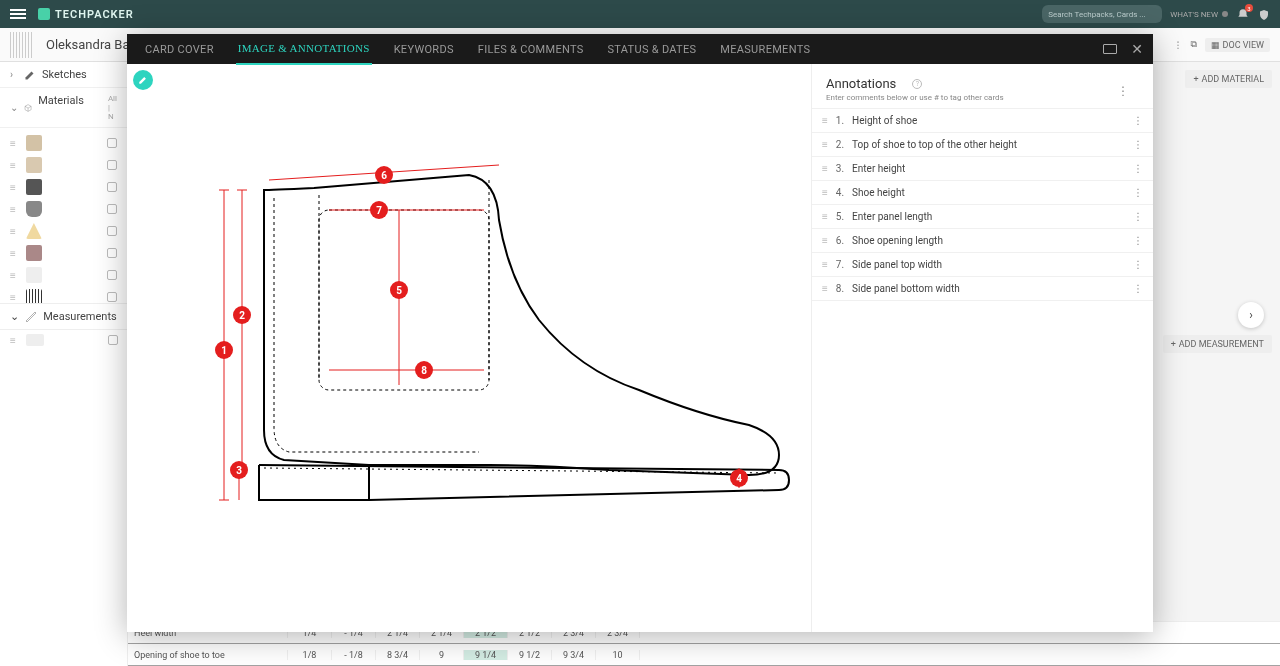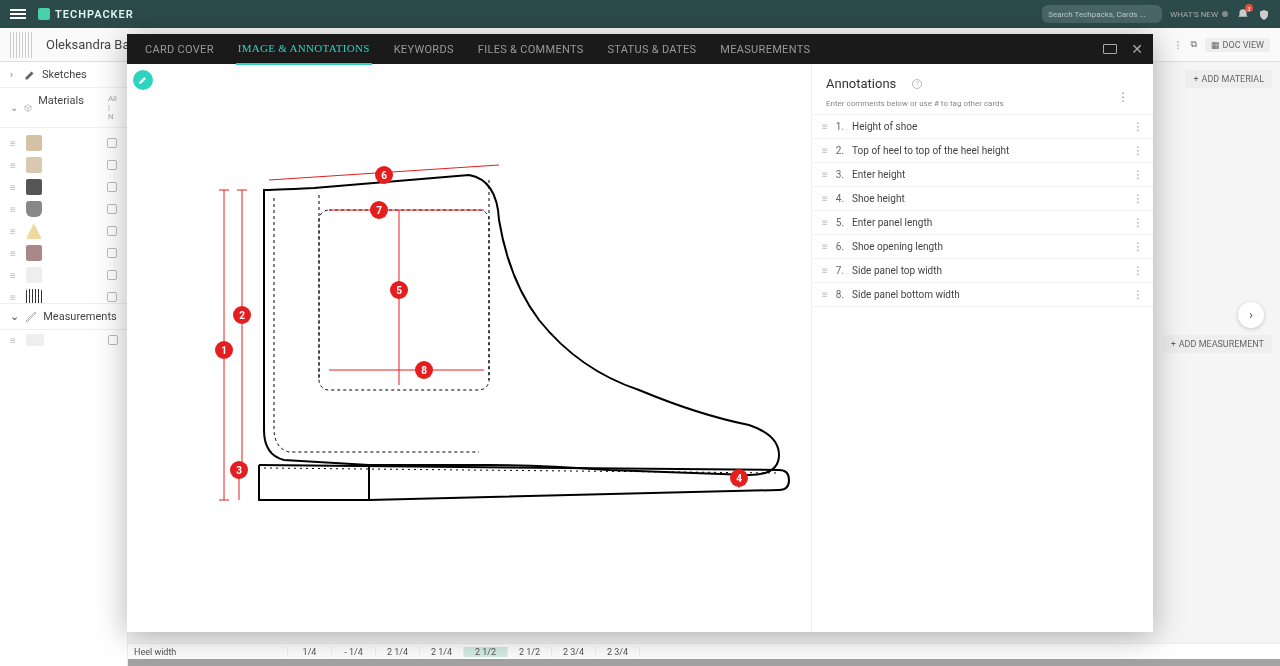--- a/index.html
+++ b/index.html
@@ -64,36 +64,36 @@
 .canvas-wrap { width: 684px; padding: 6px; position: relative;}
 .canvas { width: 100%; height: 540px; background: #fff; position: relative;}
 .edit-btn { position: absolute; top: 6px; left: 6px; width: 20px; height: 20px; background: #2dd4bf; border-radius: 50%; display:flex; align-items:center; justify-content:center; color:#fff; font-size:10px; cursor:pointer; z-index:5;}
 .canvas svg { width: 100%; height: 100%; }
 
 
 .anno-panel { flex: 1; border-left: 1px solid #eee; padding: 8px 0; }
 .anno-header { padding: 4px 14px 6px; }
 .anno-title { font-size: 13px; color: #333; display:flex; align-items:center; gap:16px;}
 .anno-help { width:10px; height:10px; border:1px solid #bbb; border-radius:50%; font-size:7px; color:#bbb; display:inline-flex; align-items:center; justify-content:center;}
-.anno-sub { font-size: 8px; color: #888; margin-top: 8px;}
+.anno-sub { font-size: 8px; color: #888; margin-top: 2px;}
 .anno-header-more { float: right; color: #888; font-size:12px; cursor:pointer; margin-top:-18px; margin-right:10px;}
 .anno-item { display: flex; align-items: center; padding: 6px 10px; border-top: 1px solid #f0f0f0; font-size: 10px; color: #444; gap: 8px;}
 .anno-item:last-child { border-bottom: 1px solid #f0f0f0;}
 .anno-drag { color: #bbb; font-size: 10px;}
 .anno-num { color: #666;}
 .anno-more { margin-left: auto; color: #888; cursor:pointer;}
 
 
 .add-mat-btn { position: absolute; right: 8px; top: 70px; font-size: 9px; color: #666; background: #eee; padding: 4px 8px; border-radius: 2px; display:flex; align-items:center; gap:3px; cursor:pointer;}
 .add-meas-btn { position: absolute; right: 8px; top: 335px; font-size: 9px; color: #666; background: #eee; padding: 4px 8px; border-radius: 2px; display:flex; align-items:center; gap:3px; cursor:pointer;}
 .nav-arrow { position: absolute; right: 16px; top: 302px; width: 26px; height: 26px; background:#fff; border-radius:50%; box-shadow:0 1px 4px rgba(0,0,0,0.2); display:flex; align-items:center; justify-content:center; color:#444; cursor:pointer; font-size:12px;}
 
 
 .bottom-table { position:absolute; bottom:0; left:128px; right:0; font-size:9px; color:#555; background:#fff; border-top:1px solid #eee;}
-.bottom-table .row { display:flex; border-bottom:7px solid #a3a3a3; height:22px; align-items:center;}
+.bottom-table .row { display:flex; border-bottom:1px solid #a3a3a3; height:22px; align-items:center;}
 .bottom-table .cell { padding:0 6px; border-right:1px solid #f0f0f0; text-align:center; width:44px;}
 .bottom-table .label { width:160px; text-align:left; padding-left:6px; border-right:1px solid #f0f0f0;}
 .bottom-table .cell.hl { background:#d4ede4;}
 
 
 .meas-section { position:absolute; top: 303px; left:0; width:128px; padding:6px 10px; font-size:11px; color:#444; border-top:1px solid #eee; border-bottom:1px solid #eee; background:#fff; display:flex; align-items:center; gap:6px;}
 .meas-row { position:absolute; top:330px; left:0; width:128px; display:flex; align-items:center; padding:4px 10px; gap:10px;}
 .meas-row .thumb { width:18px; height:12px; background:#eee; border-radius:2px;}
 
 
@@ -245,20 +245,31 @@
   <div class="row">
     <div class="label">Heel width</div>
     <div class="cell">1/4</div>
     <div class="cell">- 1/4</div>
     <div class="cell">2 1/4</div>
     <div class="cell">2 1/4</div>
     <div class="cell hl">2 1/2</div>
     <div class="cell">2 1/2</div>
     <div class="cell">2 3/4</div>
     <div class="cell">2 3/4</div>
+  </div>
+  <div class="row">
+    <div class="label">Opening of shoe to toe</div>
+    <div class="cell">1/8</div>
+    <div class="cell">- 1/8</div>
+    <div class="cell">8 3/4</div>
+    <div class="cell">9</div>
+    <div class="cell hl">9 1/4</div>
+    <div class="cell">9 1/2</div>
+    <div class="cell">9 3/4</div>
+    <div class="cell">10</div>
   </div>
 </div>
 
 <div class="modal-backdrop">
   <div class="modal">
     <div class="modal-tabs">
       <div class="modal-tab">CARD COVER</div>
       <div class="modal-tab active">IMAGE &amp; ANNOTATIONS</div>
       <div class="modal-tab">KEYWORDS</div>
       <div class="modal-tab">FILES &amp; COMMENTS</div>
@@ -346,21 +357,21 @@
         <div id="anno-list">
             <div class="anno-item">
               <span class="anno-drag">≡</span>
               <span class="anno-num">1.</span>
               <span>Height of shoe</span>
               <span class="anno-more">⋮</span>
             </div>
             <div class="anno-item">
               <span class="anno-drag">≡</span>
               <span class="anno-num">2.</span>
-              <span>Top of heel to top of the heel height</span>
+              <span>Top of shoe to top of the other height</span>
               <span class="anno-more">⋮</span>
             </div>
             <div class="anno-item">
               <span class="anno-drag">≡</span>
               <span class="anno-num">3.</span>
               <span>Enter height</span>
               <span class="anno-more">⋮</span>
             </div>
             <div class="anno-item">
               <span class="anno-drag">≡</span>

